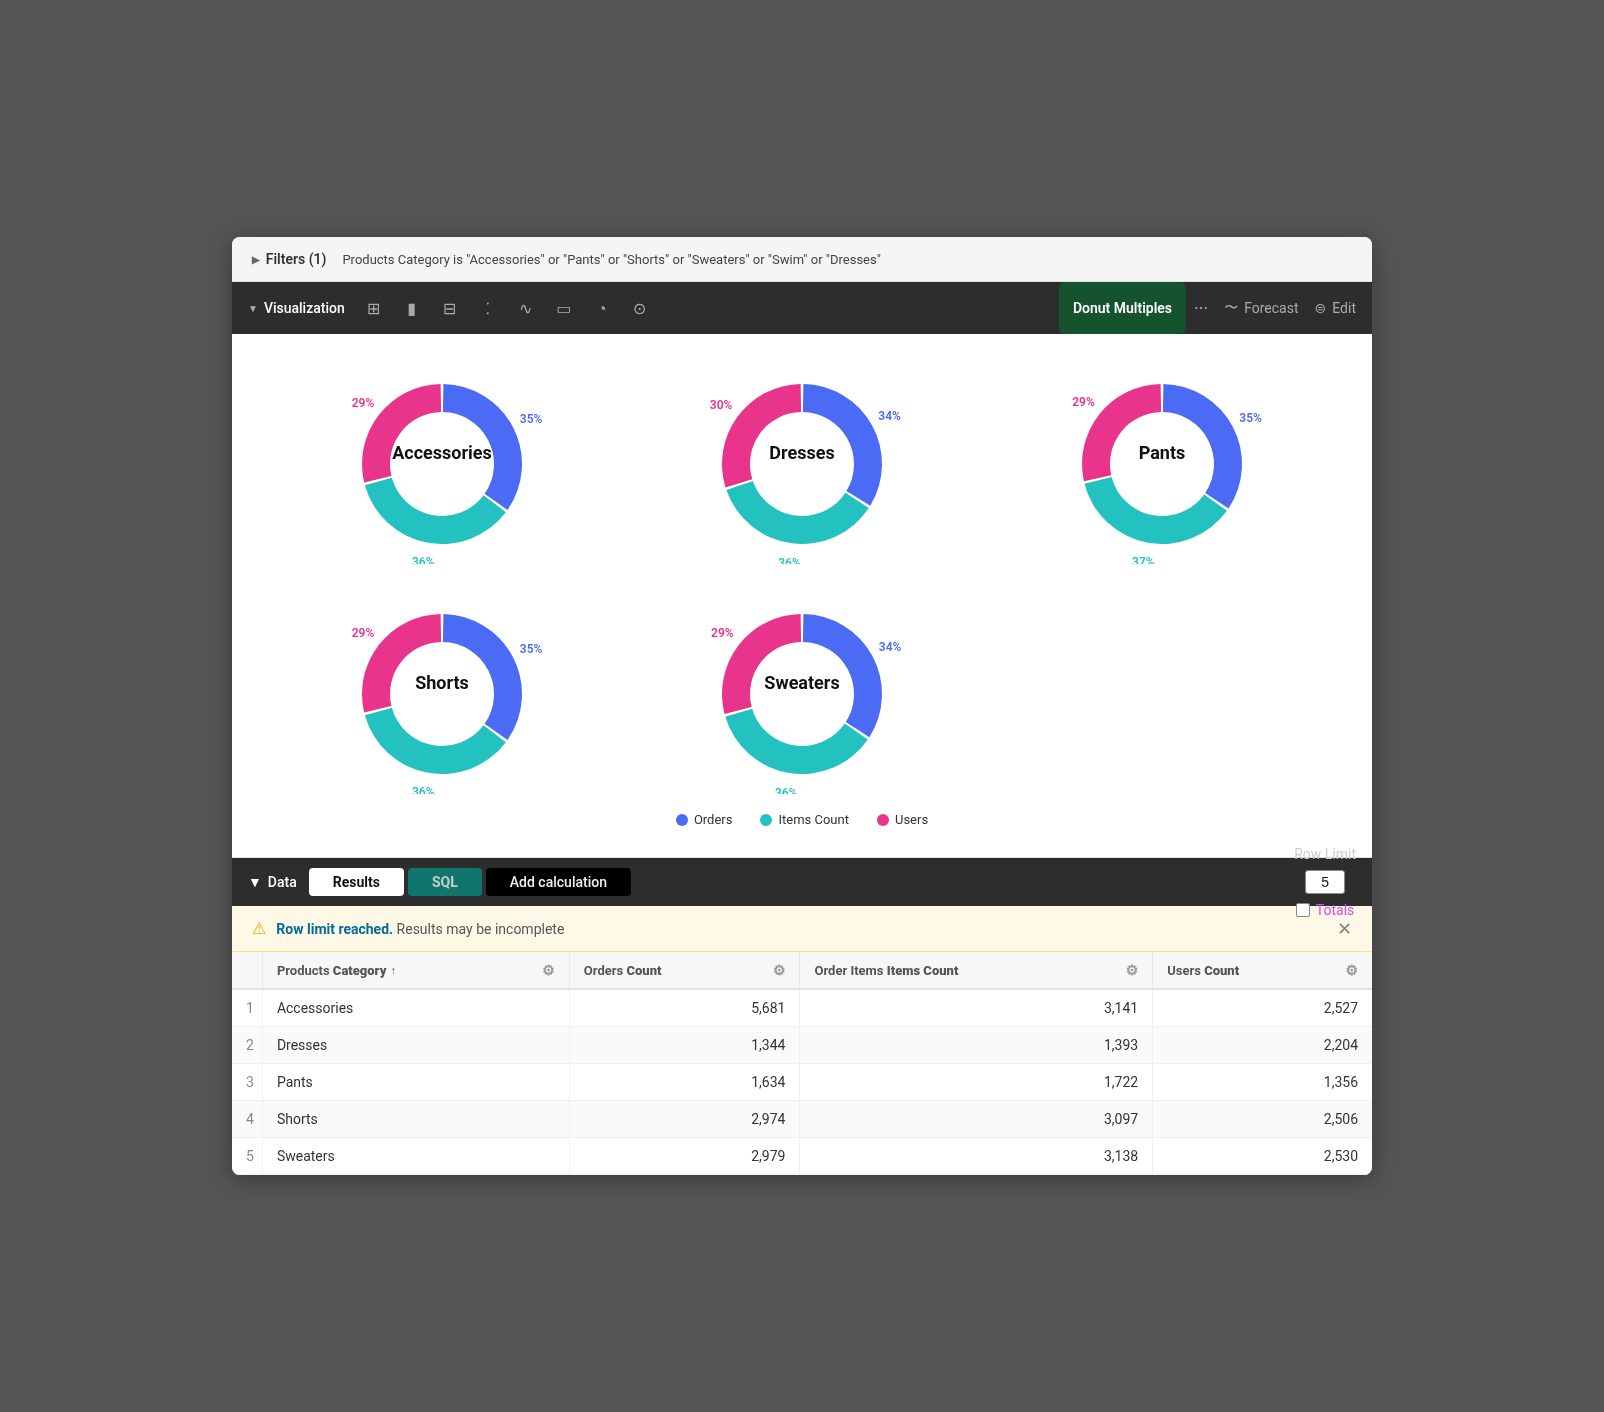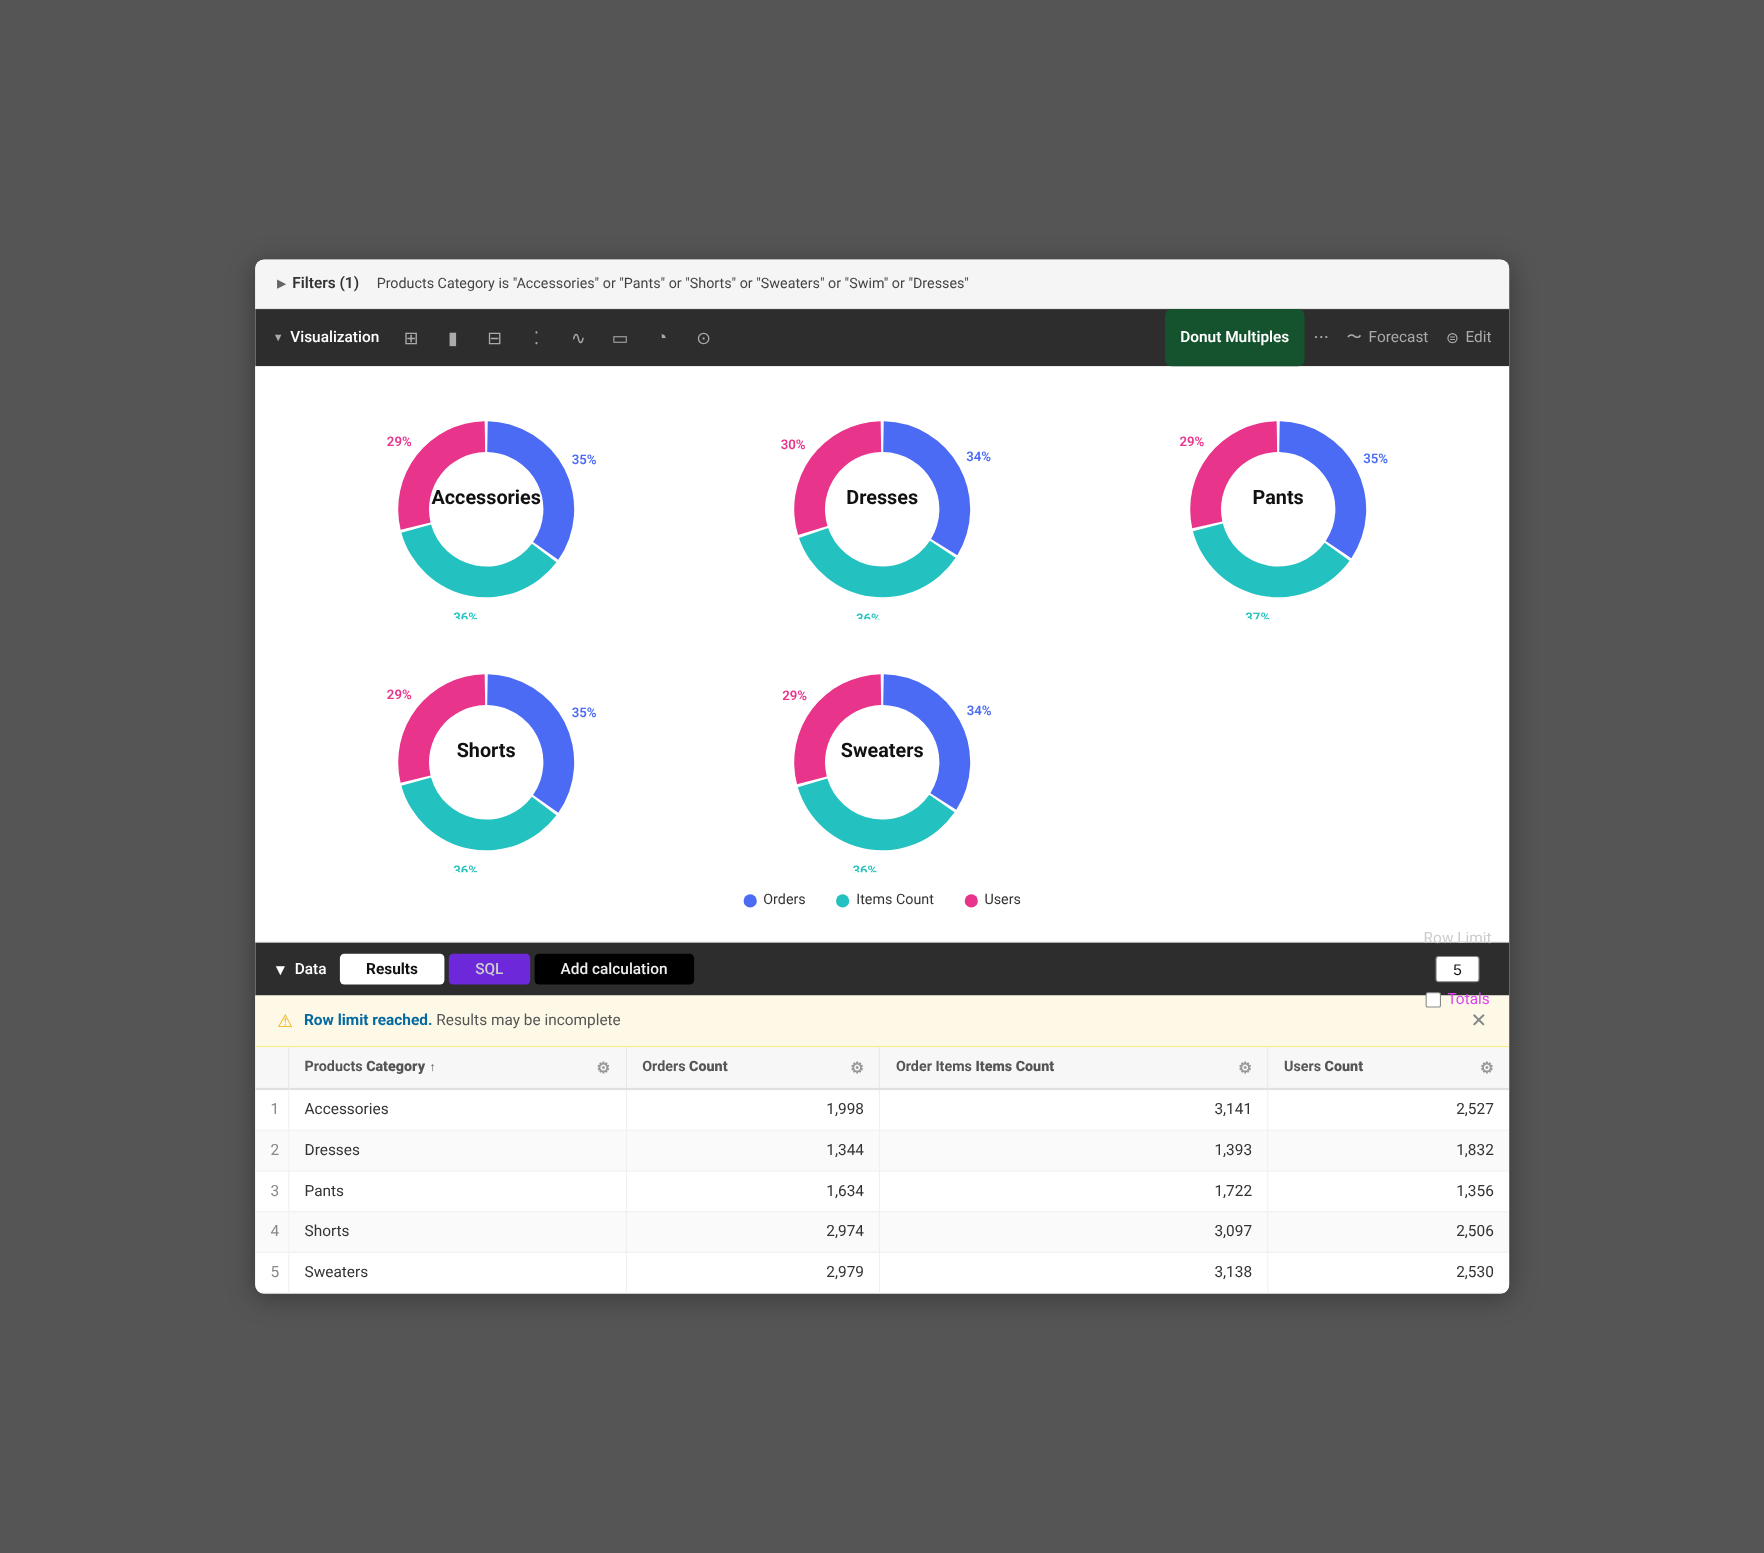--- a/index.html
+++ b/index.html
@@ -159,21 +159,21 @@
     }
     .tab-btn {
       padding: 6px 24px;
       border-radius: 4px;
       font-size: 14px;
       cursor: pointer;
       color: #ccc;
       font-weight: 500;
     }
     .tab-btn.active { background: #fff; color: #111; font-weight: 700; }
-    .tab-btn.gray { background: #6d28d9; color: #ccc; }
+    .tab-btn.gray { background: #0f766e; color: #ccc; font-weight: bold; }
     .tab-btn.calc { background: #000000; color: #eee; }
     .row-limit-section {
       margin-left: auto;
       display: flex;
       align-items: center;
       gap: 8px;
       color: #ccc;
       font-size: 14px;
       flex-direction: column;
     }
@@ -426,30 +426,30 @@
               <span class="gear">⚙</span>
             </div>
           </th>
         </tr>
       </thead>
       <tbody id="table-body">
 
       <tr>
     <td class="row-num">1</td>
     <td>Accessories</td>
-    <td class="num">1,998</td>
+    <td class="num">5,681</td>
     <td class="num">3,141</td>
     <td class="num">2,527</td>
   </tr>
           <tr>
     <td class="row-num">2</td>
     <td>Dresses</td>
     <td class="num">1,344</td>
     <td class="num">1,393</td>
-    <td class="num">1,832</td>
+    <td class="num">2,204</td>
   </tr>
           <tr>
     <td class="row-num">3</td>
     <td>Pants</td>
     <td class="num">1,634</td>
     <td class="num">1,722</td>
     <td class="num">1,356</td>
   </tr>
           <tr>
     <td class="row-num">4</td>

